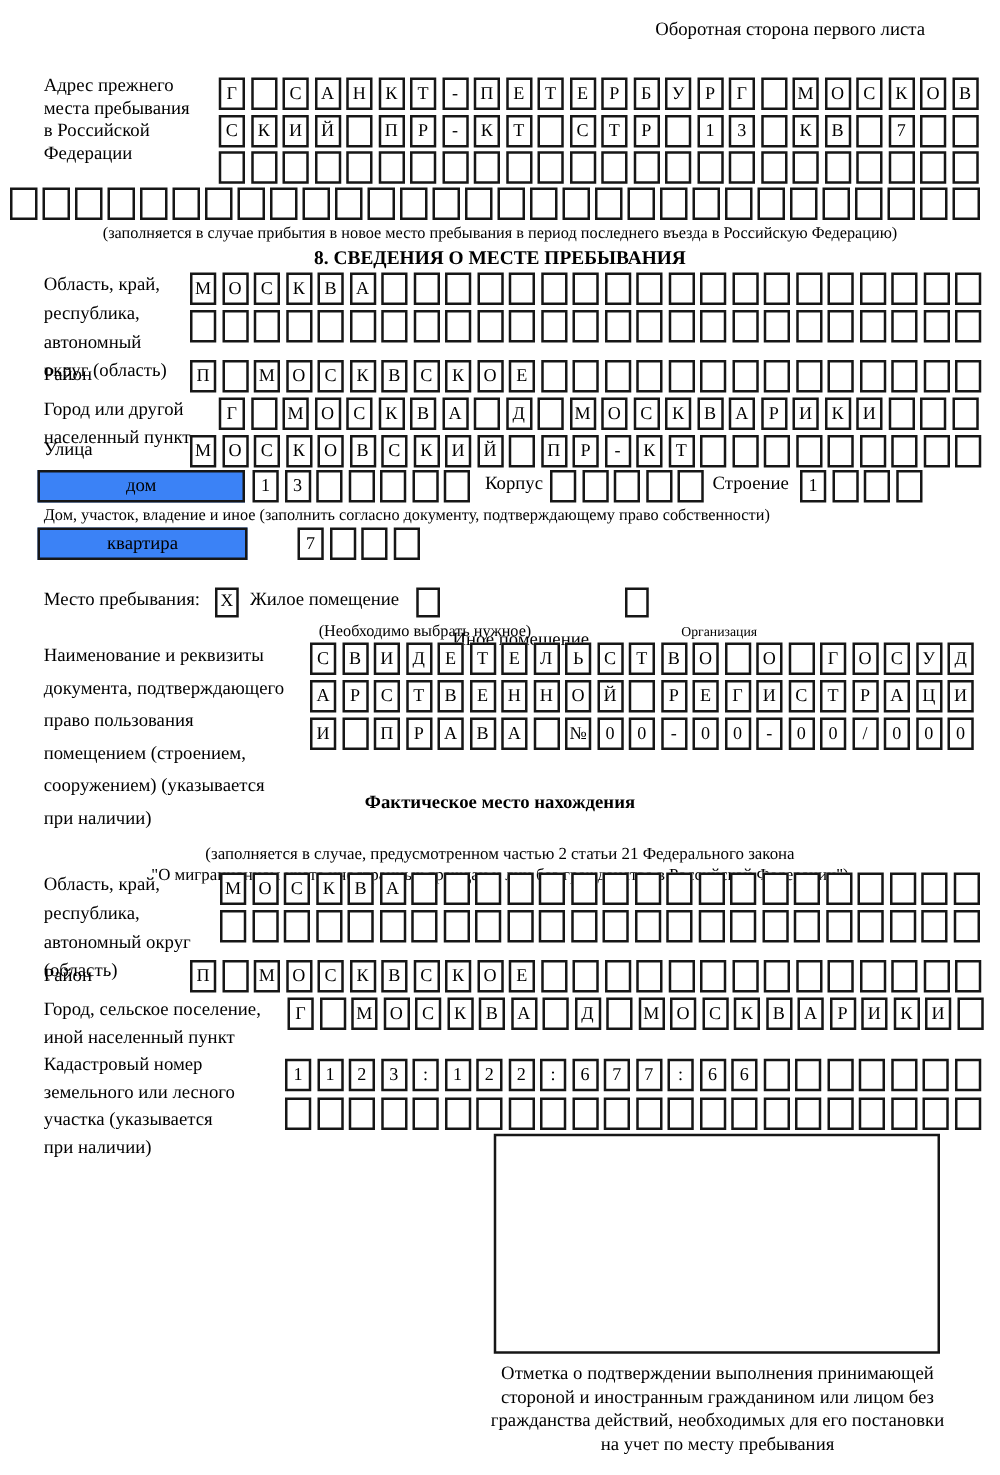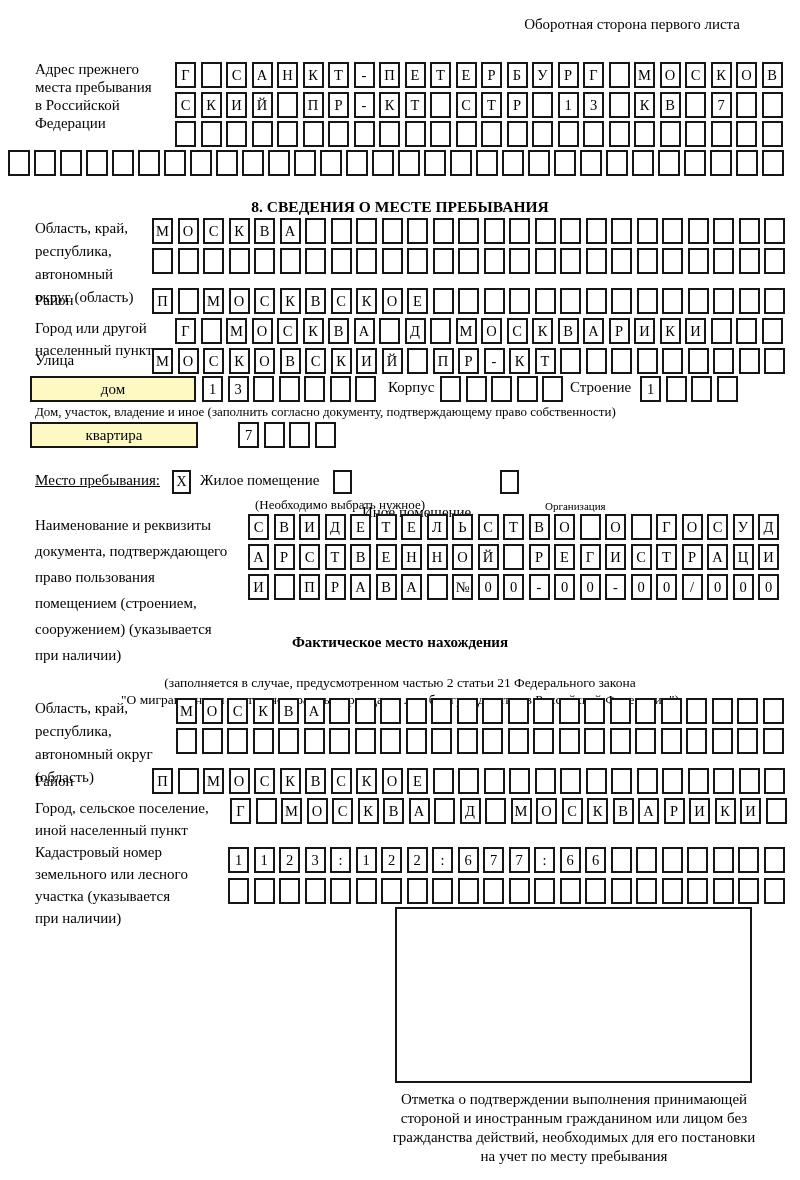--- a/index.html
+++ b/index.html
@@ -15,21 +15,21 @@
   .cellrow{position:absolute;display:flex;gap:4.5px;}
   .cell{
     flex:0 0 auto;width:21px;height:26px;border:2px solid #161616;box-sizing:border-box;
     display:flex;align-items:center;justify-content:center;
     font-size:14.5px;background:#fff;
   }
   .wide30{gap:4px;}
   .wide30 .cell{width:22px;}
   .bigfield{
     position:absolute;height:26px;border:2px solid #161616;box-sizing:border-box;
-    display:flex;align-items:center;justify-content:center;font-size:15px;background:#fef9c3;
+    display:flex;align-items:center;justify-content:center;font-size:15px;background:#3b82f6;
   }
   .checkbox{
     position:absolute;width:19px;height:24px;border:2px solid #161616;box-sizing:border-box;
     display:flex;align-items:center;justify-content:center;font-size:14px;background:#fff;
   }
   .markbox{position:absolute;left:395px;top:907px;width:357px;height:176px;border:2px solid #161616;box-sizing:border-box;background:#fff;}
 </style>
 </head>
 <body>
 
@@ -144,20 +144,21 @@
       <span class="cell"></span>
       <span class="cell"></span>
       <span class="cell"></span>
       <span class="cell"></span>
       <span class="cell"></span>
       <span class="cell"></span>
       <span class="cell"></span>
       <span class="cell"></span>
       <span class="cell"></span>
     </div>
+  <div class="caption center" style="top:178px;">(заполняется в случае прибытия в новое место пребывания в период последнего въезда в Российскую Федерацию)</div>
 
   <div class="title center" style="top:198px;">8. СВЕДЕНИЯ О МЕСТЕ ПРЕБЫВАНИЯ</div>
 
   <div class="lbl" style="left:35px;top:217px;width:130px;">Область, край,
 республика,
 автономный
 округ (область)</div>
   <div class="cellrow" style="left:152px;top:218px;">
       <span class="cell">М</span>
       <span class="cell">О</span>
@@ -328,21 +329,21 @@
   <div class="caption" style="left:35px;top:404px;width:700px;">Дом, участок, владение и иное (заполнить согласно документу, подтверждающему право собственности)</div>
 
   <div class="bigfield" style="left:30px;top:422px;width:168px;">квартира</div>
   <div class="cellrow" style="left:238px;top:422px;">
       <span class="cell">7</span>
       <span class="cell"></span>
       <span class="cell"></span>
       <span class="cell"></span>
     </div>
 
-  <div class="abs" style="left:35px;top:472px;font-size:15px;text-decoration:underline;">Место пребывания:</div>
+  <div class="abs" style="left:35px;top:472px;font-size:15px;">Место пребывания:</div>
   <div class="checkbox" style="left:172px;top:470px;">X</div>
   <div class="abs" style="left:200px;top:472px;font-size:15px;">Жилое помещение</div>
   <div class="checkbox" style="left:333px;top:470px;"></div>
   <div class="abs" style="left:362px;top:472px;font-size:15px;margin-top:32px;">Иное помещение</div>
   <div class="checkbox" style="left:500px;top:470px;"></div>
   <div class="abs" style="left:545px;top:472px;font-size:11px;margin-top:28px;">Организация</div>
   <div class="caption" style="left:60px;top:497px;width:560px;text-align:center;">(Необходимо выбрать нужное)</div>
 
   <div class="lbl" style="left:35px;top:512px;width:210px;line-height:26px;">Наименование и реквизиты
 документа, подтверждающего

